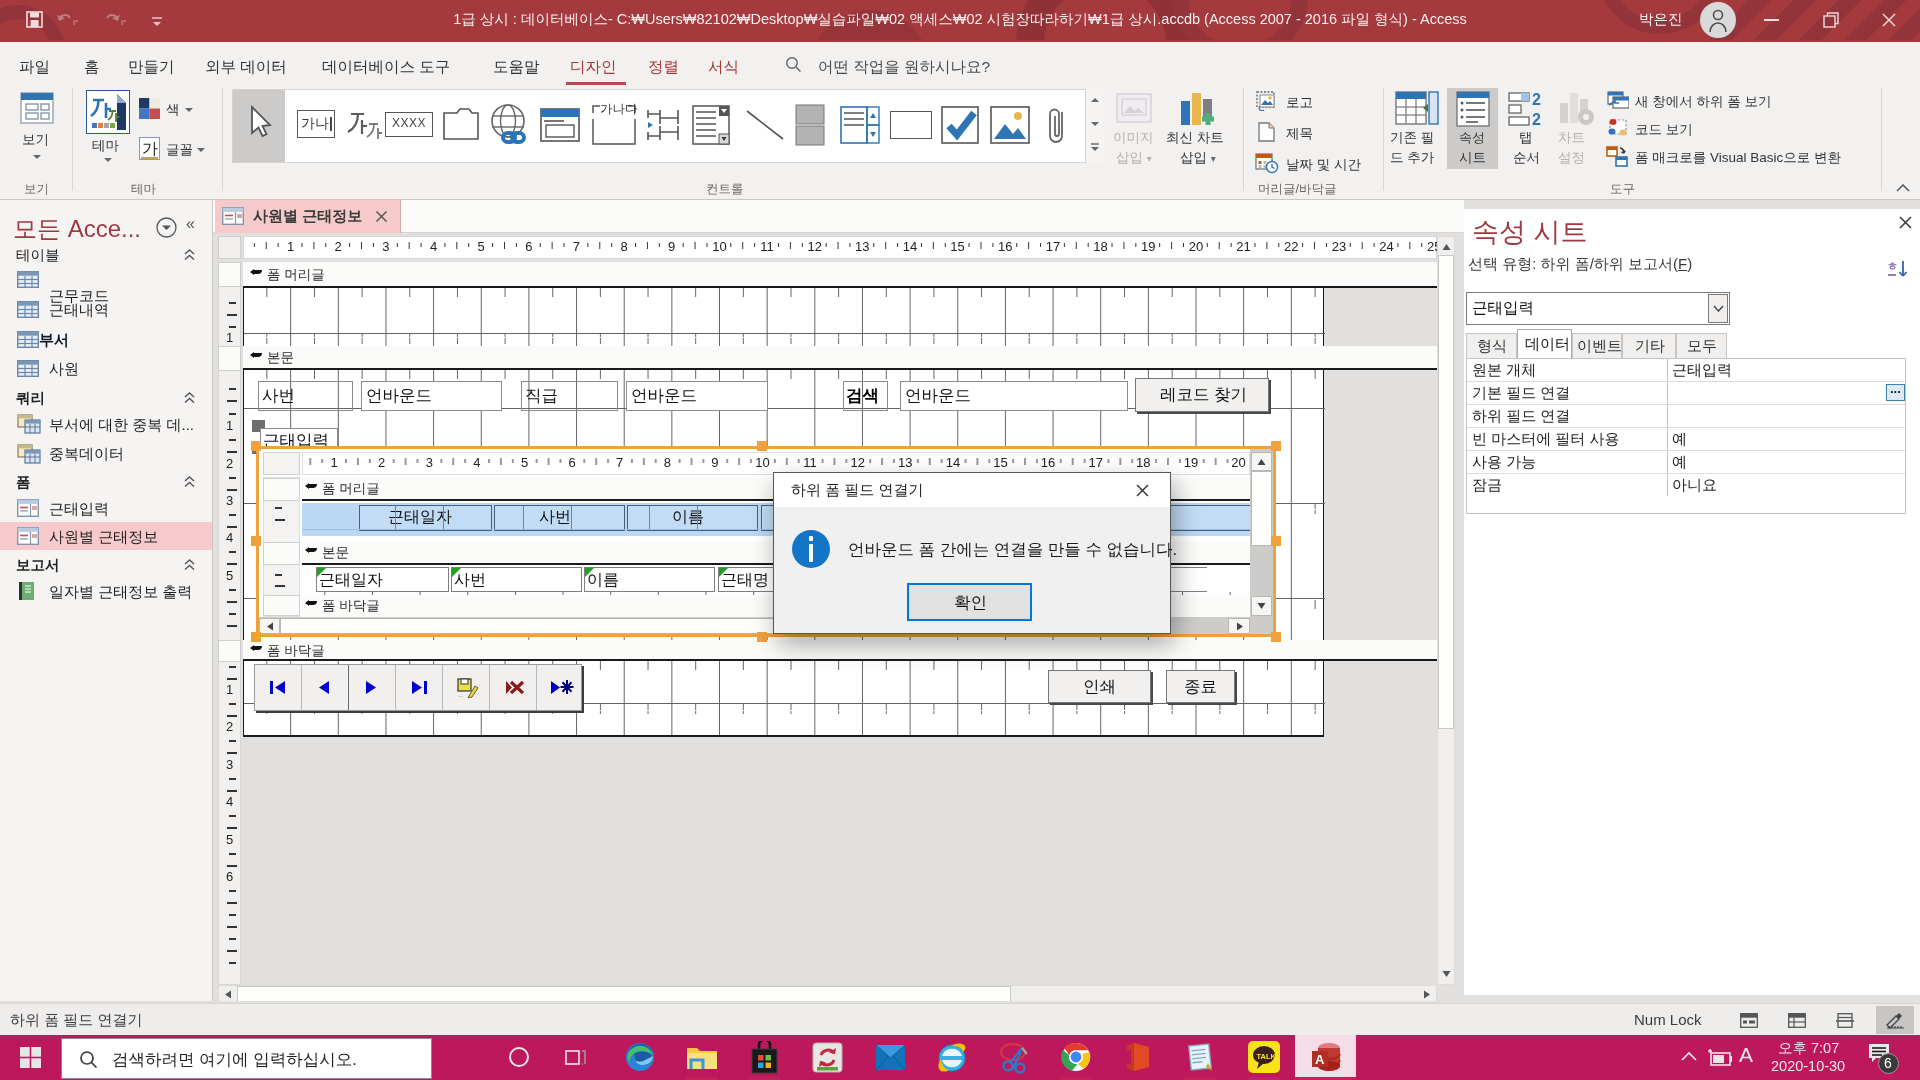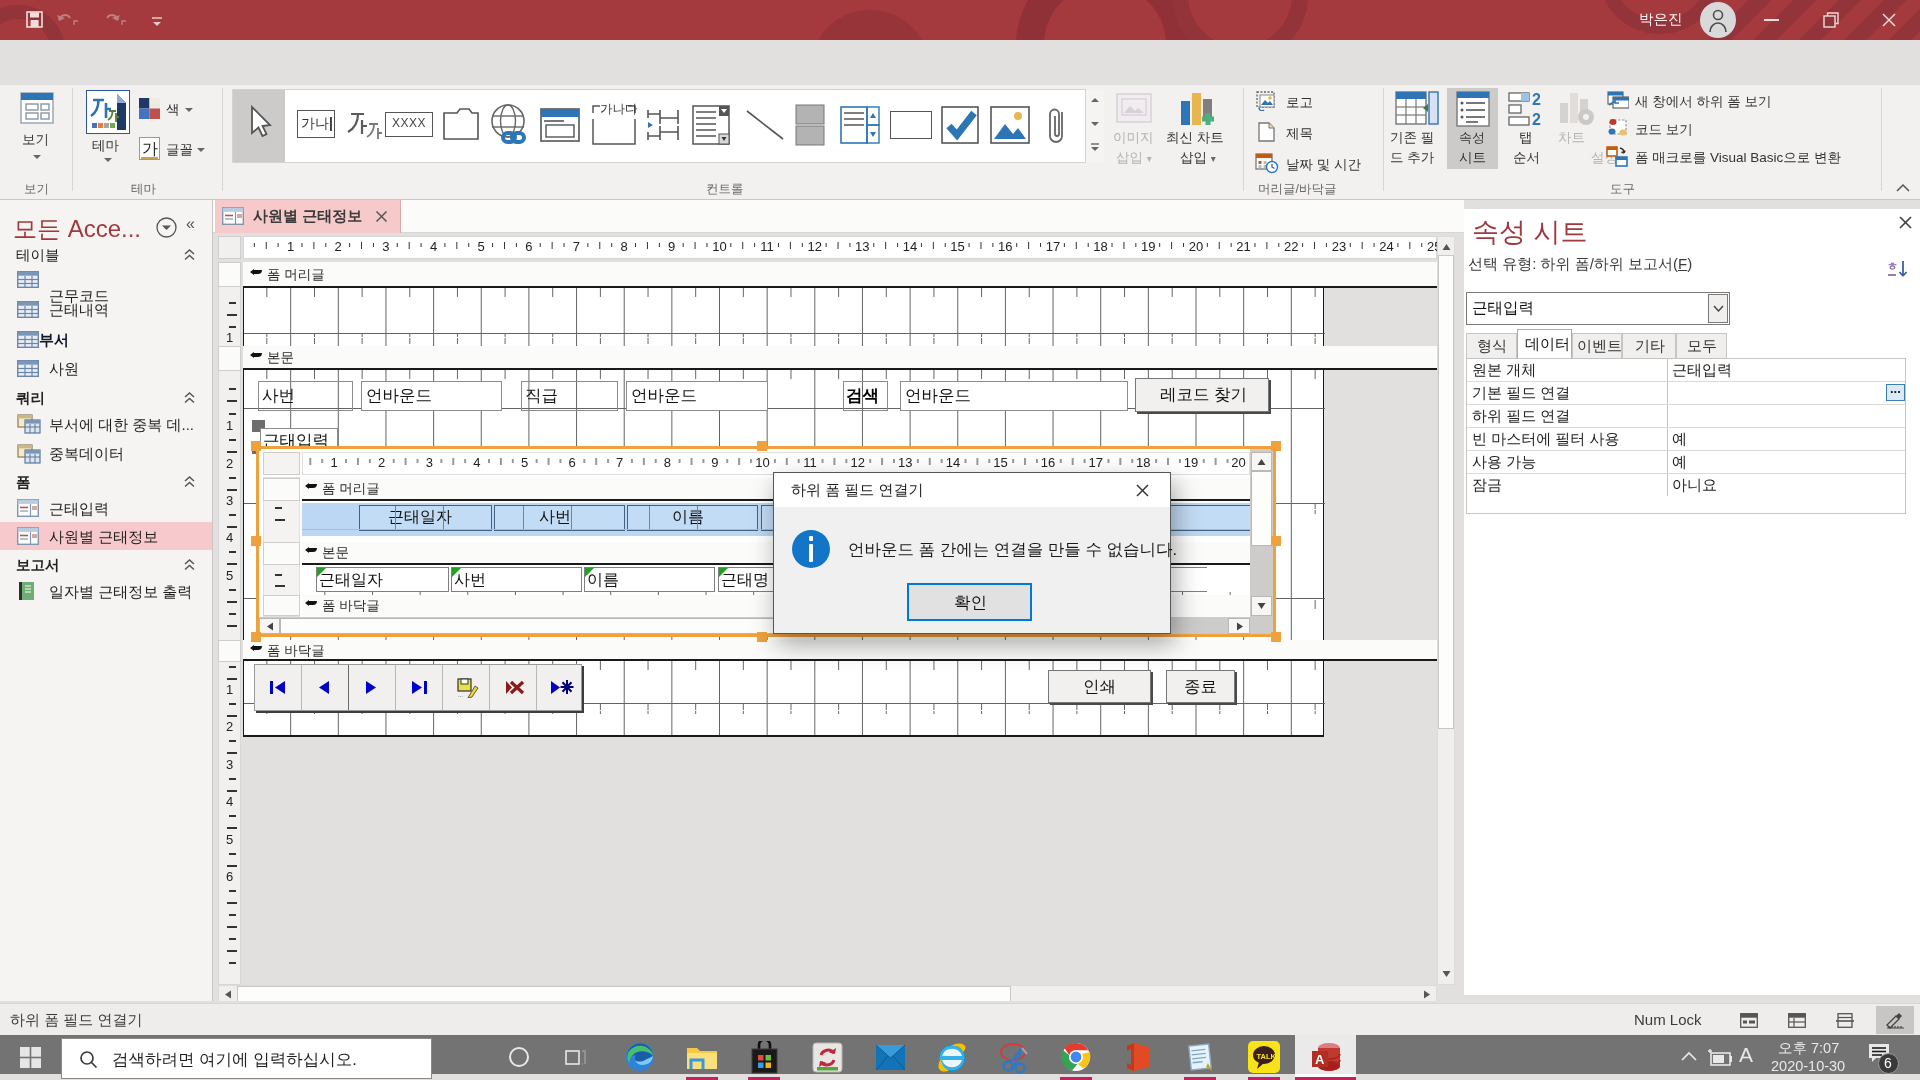--- a/index.html
+++ b/index.html
@@ -40,37 +40,55 @@
     </svg>
     <svg class="abs" style="left:104px;top:12px;" width="22" height="16" viewBox="0 0 22 16">
       <path d="M14 8 a6 6 0 0 0 -11 -2" fill="none" stroke="#BE7F80" stroke-width="2"></path>
       <path d="M16 3 L13.5 9 L8 6 Z" fill="#BE7F80"></path>
       <path d="M18 13 l0 -4 l4 0" fill="none" stroke="#BE7F80" stroke-width="1.4"></path>
     </svg>
     <svg class="abs" style="left:150px;top:14px;" width="14" height="14" viewBox="0 0 14 14">
       <line x1="2" y1="4" x2="12" y2="4" stroke="#E8C8C8" stroke-width="1.5"></line>
       <path d="M3 8 L7 12 L11 8 Z" fill="#E8C8C8"></path>
     </svg>
+    <div class="abs tx" style="left:0;top:10px;width:1920px;text-align:center;font-size:14.5px;color:#FBEFEF;">1급 상시 : 데이터베이스- C:₩Users₩82102₩Desktop₩실습파일₩02 액세스₩02 시험장따라하기₩1급 상시.accdb (Access 2007 - 2016 파일 형식)  -  Access</div>
     <div class="abs tx" style="left:1639px;top:10px;font-size:14.5px;color:#FBEFEF;">박은진</div>
     <div class="abs" style="left:1700px;top:2px;width:36px;height:36px;border-radius:50%;background:#D9D9D9;"></div>
     <svg class="abs" style="left:1708px;top:8px;" width="20" height="26" viewBox="0 0 20 26">
       <circle cx="10" cy="7" r="4.5" fill="none" stroke="#4E4E4E" stroke-width="1.6"></circle>
       <path d="M2 24 a8 9 0 0 1 16 0" fill="none" stroke="#4E4E4E" stroke-width="1.6"></path>
     </svg>
     <div class="abs" style="left:1764px;top:19px;width:15px;height:1.6px;background:#F3DCDC;"></div>
     <svg class="abs" style="left:1823px;top:12px;" width="16" height="16" viewBox="0 0 16 16">
       <rect x="1" y="4" width="11" height="11" fill="none" stroke="#F3DCDC" stroke-width="1.4"></rect>
       <path d="M4.5 4 L4.5 1 L15 1 L15 11.5 L12 11.5" fill="none" stroke="#F3DCDC" stroke-width="1.4"></path>
     </svg>
     <svg class="abs" style="left:1881px;top:12px;" width="16" height="16" viewBox="0 0 16 16">
       <line x1="2" y1="2" x2="14" y2="14" stroke="#F3DCDC" stroke-width="1.5"></line>
       <line x1="14" y1="2" x2="2" y2="14" stroke="#F3DCDC" stroke-width="1.5"></line>
     </svg>
   </div>
 
+  <div class="abs" id="ribbontabs" style="left:0;top:40px;width:1920px;height:45px;background:#F3F1F0;border-top:2px solid #A4373A;box-sizing:border-box;">
+    <div class="abs tx" style="left:19px;top:15px;font-size:15.5px;color:#333;">파일</div>
+    <div class="abs tx" style="left:84px;top:15px;font-size:15.5px;color:#333;">홈</div>
+    <div class="abs tx" style="left:128px;top:15px;font-size:15.5px;color:#333;">만들기</div>
+    <div class="abs tx" style="left:205px;top:15px;font-size:15.5px;color:#333;">외부 데이터</div>
+    <div class="abs tx" style="left:322px;top:15px;font-size:15.5px;color:#333;">데이터베이스 도구</div>
+    <div class="abs tx" style="left:493px;top:15px;font-size:15.5px;color:#333;">도움말</div>
+    <div class="abs tx" style="left:570px;top:15px;font-size:15.5px;color:#A4373A;">디자인</div>
+    <div class="abs" style="left:566px;top:40px;width:60px;height:3px;background:#B5494F;"></div>
+    <div class="abs tx" style="left:648px;top:15px;font-size:15.5px;color:#A4373A;">정렬</div>
+    <div class="abs tx" style="left:708px;top:15px;font-size:15.5px;color:#A4373A;">서식</div>
+    <svg class="abs" style="left:785px;top:14px;" width="17" height="17" viewBox="0 0 17 17">
+      <circle cx="7" cy="7" r="5.2" fill="none" stroke="#666" stroke-width="1.5"></circle>
+      <line x1="11" y1="11" x2="15.5" y2="15.5" stroke="#666" stroke-width="1.5"></line>
+    </svg>
+    <div class="abs tx" style="left:818px;top:15px;font-size:15.5px;color:#4B4B4B;">어떤 작업을 원하시나요?</div>
+  </div>
 
   <div class="abs" id="ribbon" style="left:0;top:85px;width:1920px;height:115px;background:#F3F1F0;border-bottom:1px solid #C9C7C5;box-sizing:border-box;">
 
     <div class="abs tx" style="left:24px;top:96px;font-size:12.5px;color:#696764;">보기</div>
     <div class="abs tx" style="left:131px;top:96px;font-size:12.5px;color:#696764;">테마</div>
     <div class="abs tx" style="left:706px;top:96px;font-size:12.5px;color:#696764;">컨트롤</div>
     <div class="abs tx" style="left:1258px;top:96px;font-size:12.5px;color:#696764;">머리글/바닥글</div>
     <div class="abs tx" style="left:1610px;top:96px;font-size:12.5px;color:#696764;">도구</div>
 
     <div class="abs" style="left:72px;top:3px;width:1px;height:103px;background:#D8D6D4;"></div>
@@ -336,21 +354,21 @@
     <div class="abs tx" style="left:1519px;top:44px;font-size:13.5px;color:#333;">탭</div>
     <div class="abs tx" style="left:1513px;top:64px;font-size:13.5px;color:#333;">순서</div>
     <svg class="abs" style="left:1558px;top:6px;" width="40" height="38" viewBox="0 0 40 38" opacity="0.5">
       <rect x="2" y="12" width="8" height="20" fill="#B9B5B2"></rect>
       <rect x="12" y="2" width="8" height="30" fill="#CFCBC8"></rect>
       <rect x="22" y="8" width="8" height="24" fill="#B9B5B2"></rect>
       <circle cx="28" cy="26" r="8" fill="#A5A19E"></circle>
       <circle cx="28" cy="26" r="3" fill="#F3F1F0"></circle>
     </svg>
     <div class="abs tx" style="left:1558px;top:44px;font-size:13.5px;color:#B5B3B1;">차트</div>
-    <div class="abs tx" style="left:1558px;top:64px;font-size:13.5px;color:#B5B3B1;margin-left:33px;">설정</div>
+    <div class="abs tx" style="left:1558px;top:64px;font-size:13.5px;color:#B5B3B1;">설정</div>
 
     <svg class="abs" style="left:1607px;top:6px;" width="22" height="18" viewBox="0 0 22 18">
       <rect x="1" y="1" width="15" height="12" fill="#FFF" stroke="#666" stroke-width="1.2"></rect>
       <rect x="1" y="1" width="15" height="3.5" fill="#2E75B6"></rect>
       <rect x="6" y="6" width="16" height="11" fill="#FFF" stroke="#666" stroke-width="1.2"></rect>
       <rect x="6" y="6" width="16" height="3.5" fill="#2E75B6"></rect>
       <path d="M2 14 L8 10 L8 12 L12 12" fill="none" stroke="#2E75B6" stroke-width="1.6"></path>
     </svg>
     <div class="abs tx" style="left:1635px;top:8px;font-size:13.5px;color:#333;">새 창에서 하위 폼 보기</div>
     <svg class="abs" style="left:1608px;top:33px;" width="20" height="18" viewBox="0 0 20 18">
@@ -1008,21 +1026,21 @@
       <line x1="0" y1="8" x2="18" y2="8" stroke="#555" stroke-width="1.6"></line>
     </svg>
     <div class="abs" style="left:1876px;top:2px;width:38px;height:28px;background:#C8C6C4;"></div>
     <svg class="abs" style="left:1886px;top:9px;" width="19" height="16" viewBox="0 0 19 16">
       <path d="M1 12 L10 3 L13 6 L4 15 Z" fill="none" stroke="#444" stroke-width="1.3"></path>
       <path d="M10 3 L13 0 L16 3 L13 6" fill="#444"></path>
       <path d="M1 15 L18 15 M3 13 L3 15 M6 13 L6 15 M9 13 L9 15 M12 13 L12 15 M15 13 L15 15" stroke="#444" stroke-width="1.2"></path>
     </svg>
   </div>
 
-  <div class="abs" id="taskbar" style="left:0;top:1035px;width:1920px;height:39px;background:#737373;">
+  <div class="abs" id="taskbar" style="left:0;top:1035px;width:1920px;height:45px;background:#be185d;">
     <svg class="abs" style="left:20px;top:12px;" width="21" height="21" viewBox="0 0 21 21">
       <rect x="0" y="0" width="9.7" height="9.7" fill="#E6E6E6"></rect>
         <rect x="11.3" y="0" width="9.7" height="9.7" fill="#E6E6E6"></rect>
       <rect x="0" y="11.3" width="9.7" height="9.7" fill="#E6E6E6"></rect>
         <rect x="11.3" y="11.3" width="9.7" height="9.7" fill="#E6E6E6"></rect>
     </svg>
     <div class="abs" style="left:61px;top:3px;width:371px;height:41px;background:#FFFFFF;border:1px solid #8A8A8A;box-sizing:border-box;">
       <svg class="abs" style="left:17px;top:11px;" width="19" height="19" viewBox="0 0 19 19">
         <circle cx="8" cy="8" r="6" fill="none" stroke="#3B3B3B" stroke-width="1.7"></circle>
         <line x1="12.5" y1="12.5" x2="17.5" y2="17.5" stroke="#3B3B3B" stroke-width="1.7"></line>

